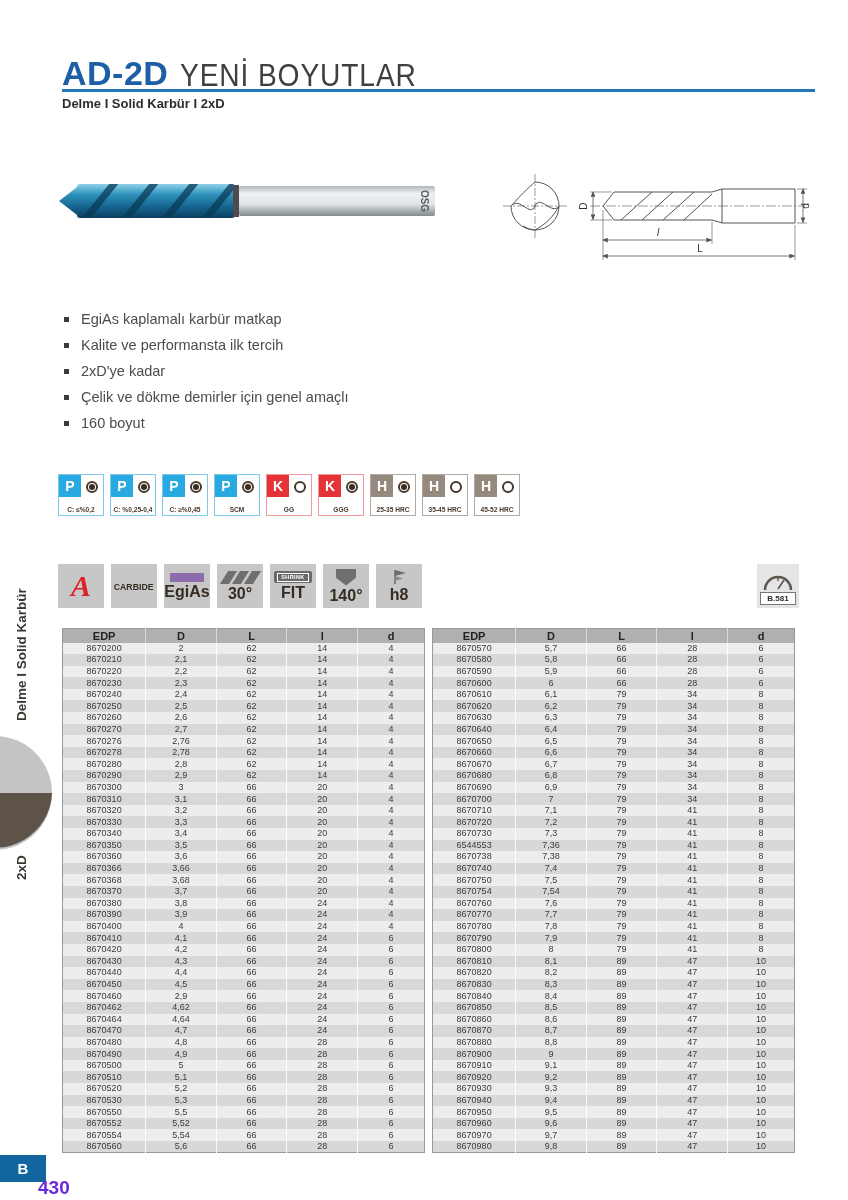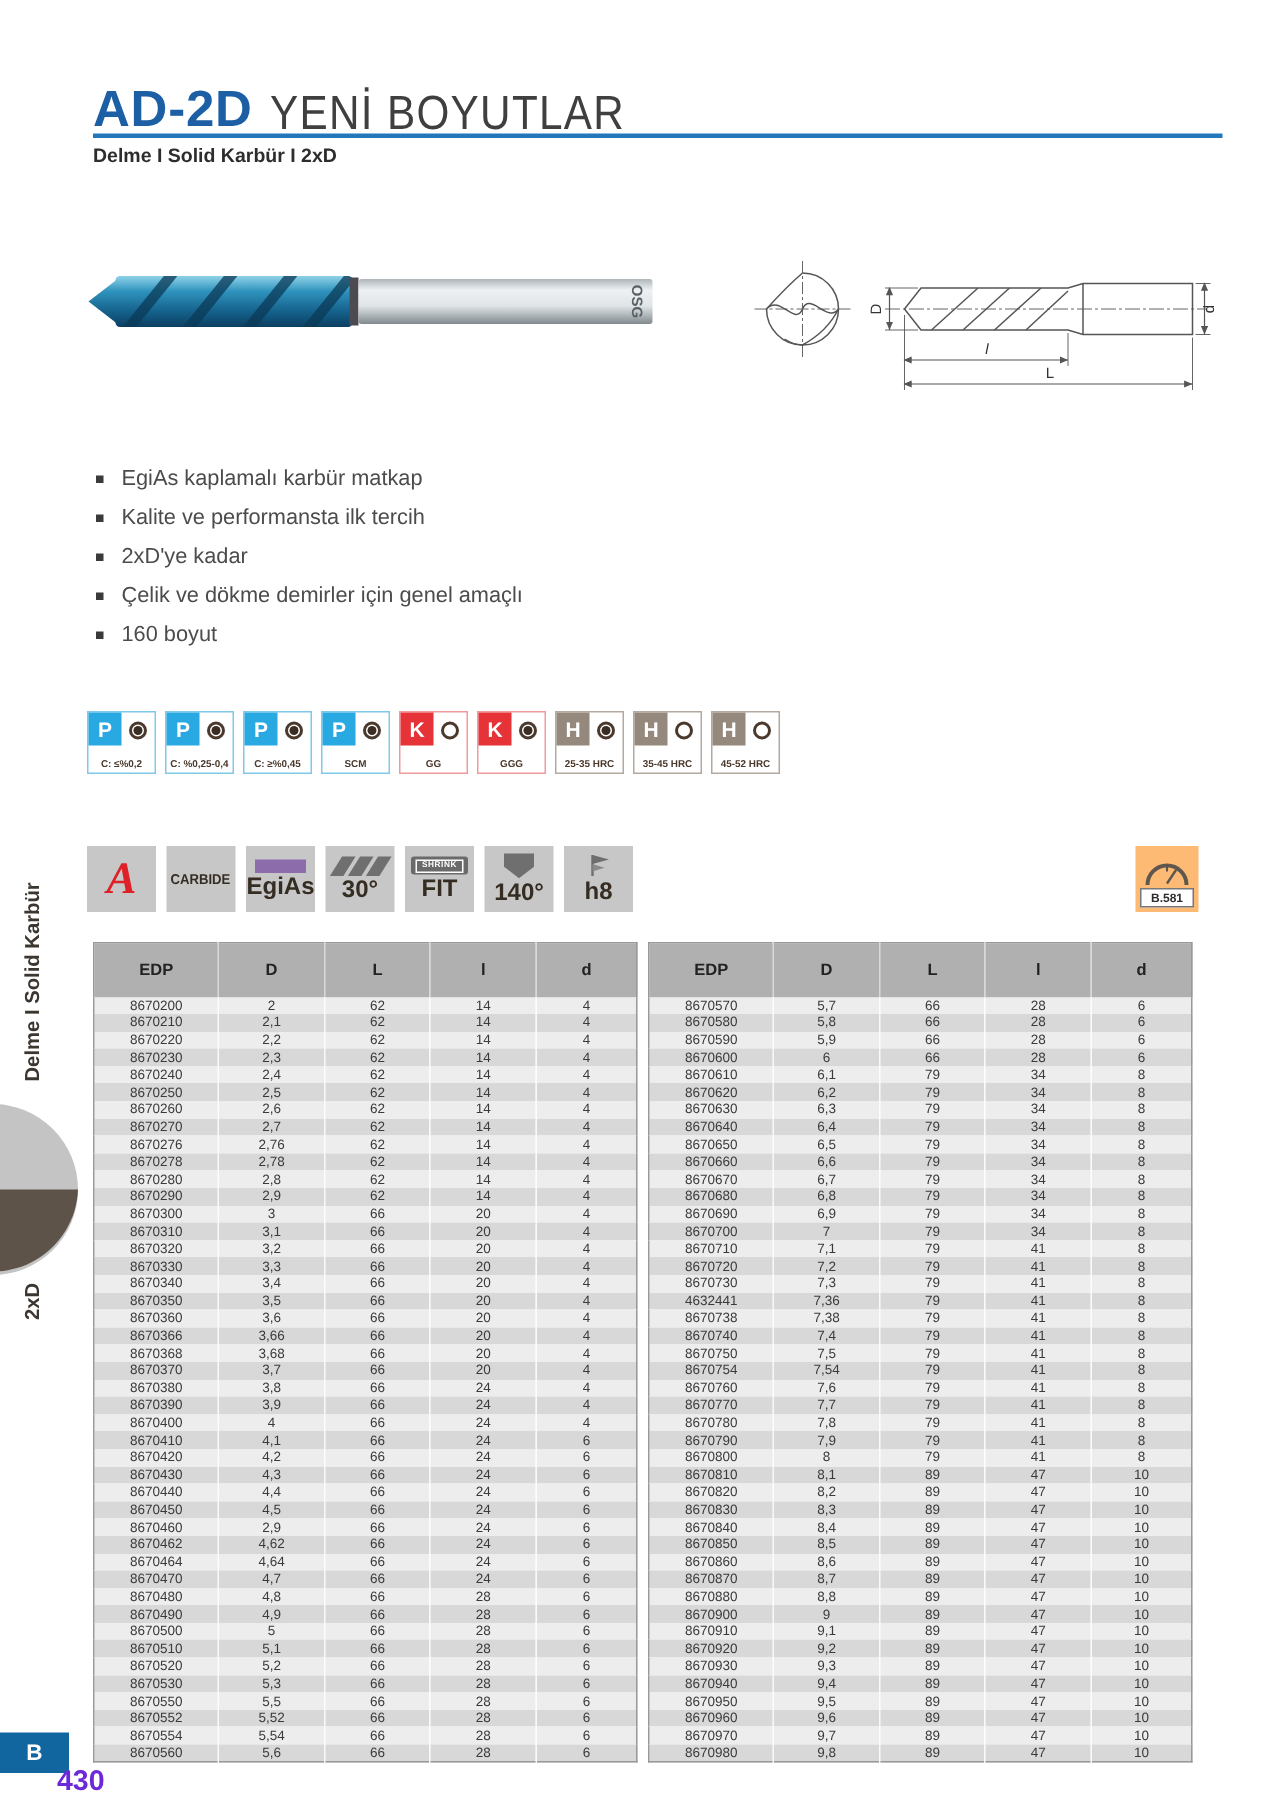--- a/index.html
+++ b/index.html
@@ -35,33 +35,33 @@
   .feat-a { font-family:"Liberation Serif", serif; font-style:italic; font-weight:bold; font-size:30px; color:#dd2127; line-height:1; }
   .feat-carbide { font-size:9.5px; font-weight:bold; color:#352c22; transform:scaleX(.92); }
   .coat-bar { width:34px; height:9px; background:#8d6cab; }
   .stripes { display:flex; gap:3px; }
   .stripe { width:9px; height:13px; background:#6f6f6f; transform:skewX(-32deg); }
   .shrink-tag { background:#6a6a6a; border-radius:2px; padding:1.5px 3px; }
   .shrink-tag span { display:block; border:1px solid #fff; color:#fff; font-size:5.5px; font-weight:bold; padding:0.5px 3px; letter-spacing:.4px; }
   .point140 { width:20px; height:17px; background:#6f6f6f; clip-path:polygon(0 0,100% 0,100% 55%,50% 100%,0 55%); }
 
   
-  .gauge-box { position:absolute; left:757px; top:548px; width:42px; height:44px; background:#fdba74; display:flex; flex-direction:column; align-items:center; justify-content:flex-end; }
+  .gauge-box { position:absolute; left:757px; top:548px; width:42px; height:44px; background:#e5e5e5; display:flex; flex-direction:column; align-items:center; justify-content:flex-end; }
   .gauge-label { width:36px; margin-bottom:3px; background:#fff; border:1px solid #777; font-size:8px; font-weight:bold; color:#2d2d2d; text-align:center; line-height:11px; }
 
   
   .side-cat { position:absolute; left:14px; top:585px; height:120px; writing-mode:vertical-rl; transform:rotate(180deg); font-size:13.5px; font-weight:bold; color:#3c3631; text-align:center; white-space:nowrap; }
   .side-size { position:absolute; left:14px; top:832px; height:40px; writing-mode:vertical-rl; transform:rotate(180deg); font-size:13.5px; font-weight:bold; color:#3c3631; text-align:center; }
   .side-photo { position:absolute; left:-60px; top:716px; }
 
   
   .cat-table { position:absolute; top:612px; width:363px; border-collapse:collapse; border:1px solid #999; table-layout:fixed; }
   .cat-table.left  { left:62px; }
   .cat-table.right { left:432px; }
-  .cat-table th { height:36px; background:#b0b0b0; color:#222; font-size:11px; font-weight:bold; border-right:1px solid #d9d9d9; }
+  .cat-table th { height:14px; background:#b0b0b0; color:#222; font-size:11px; font-weight:bold; border-right:1px solid #d9d9d9; }
   .cat-table td { height:11.6px; font-size:9px; line-height:1; color:#3a3a3a; text-align:center; padding:0; border-right:1px solid rgba(255,255,255,.85); }
   .cat-table th:last-child, .cat-table td:last-child { border-right:none; }
   .cat-table tbody tr:nth-child(odd)  { background:#ededed; }
   .cat-table tbody tr:nth-child(even) { background:#d8d8d8; }
   .cat-table col.c0 { width:23%; } .cat-table col.c1 { width:19.5%; }
   .cat-table col.c2 { width:19.5%; } .cat-table col.c3 { width:19.5%; } .cat-table col.c4 { width:18.5%; }
 
   
   .sec-badge { position:absolute; left:0; top:1139px; width:46px; height:27px; background:#1266a0; color:#fff; font-weight:bold; font-size:15px; display:flex; align-items:center; justify-content:center; }
   .page-num { position:absolute; left:38px; top:1161px; font-size:19px; font-weight:bold; color:#6d28d9; }
@@ -795,21 +795,21 @@
           <td>8</td>
         </tr>
         <tr>
           <td>8670730</td>
           <td>7,3</td>
           <td>79</td>
           <td>41</td>
           <td>8</td>
         </tr>
         <tr>
-          <td>4632441</td>
+          <td>6544553</td>
           <td>7,36</td>
           <td>79</td>
           <td>41</td>
           <td>8</td>
         </tr>
         <tr>
           <td>8670738</td>
           <td>7,38</td>
           <td>79</td>
           <td>41</td>

